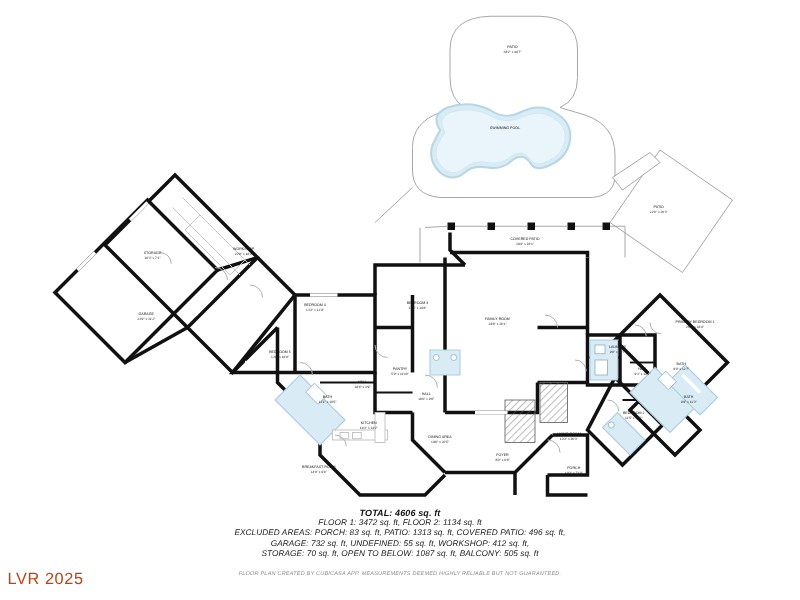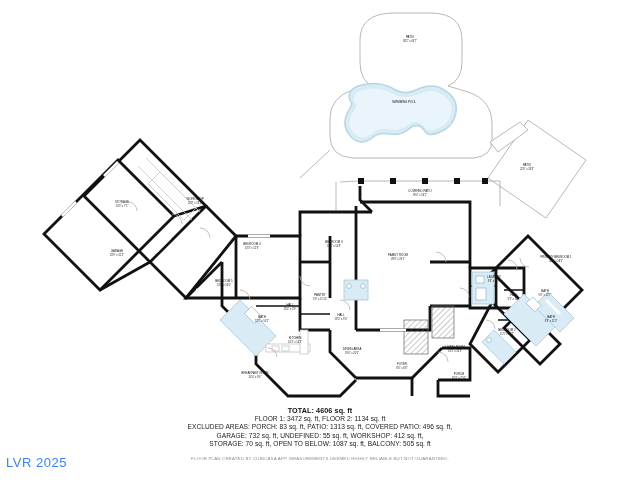--- a/index.html
+++ b/index.html
@@ -3,27 +3,27 @@
 <meta charset="utf-8">
 <title>Floor Plan</title>
 <style>
   html,body{margin:0;padding:0;background:#ffffff;}
   body{width:640px;height:480px;overflow:hidden;
        font-family:"Liberation Sans", sans-serif;color:#111;}
   #stage{position:relative;width:640px;height:480px;background:#fff;}
 
   
   .watermark{position:absolute;left:6px;top:455px;font-size:13px;
-             letter-spacing:.5px;color:#3b82f6;font-family:"Liberation Sans",sans-serif;}
+             letter-spacing:.5px;color:#c2410c;font-family:"Liberation Sans",sans-serif;}
 
   
   #plan{position:absolute;left:0;top:0;width:640px;height:410px;}
 
   
-  .summary{position:absolute;left:0;top:406px;width:640px;text-align:center;}
+  .summary{position:absolute;left:0;top:406px;width:640px;text-align:center;font-style:italic;}
   .sum-total{font-size:7.2px;font-weight:bold;letter-spacing:.1px;line-height:9px;color:#111;}
   .sum-line{font-size:6.6px;line-height:8.4px;color:#1a1a1a;letter-spacing:.05px;}
   .disclaimer{margin-top:7px;font-size:4.4px;line-height:6px;color:#8d8d8d;letter-spacing:.18px;}
 </style>
 </head>
 <body>
 
 <div id="stage">
 
   <div class="watermark">LVR 2025</div>

